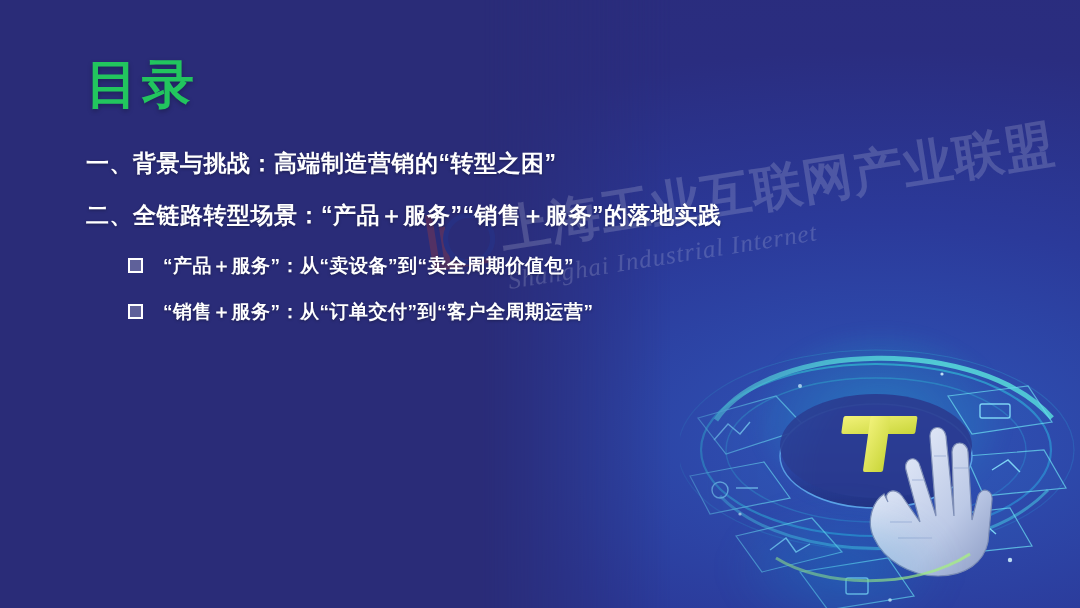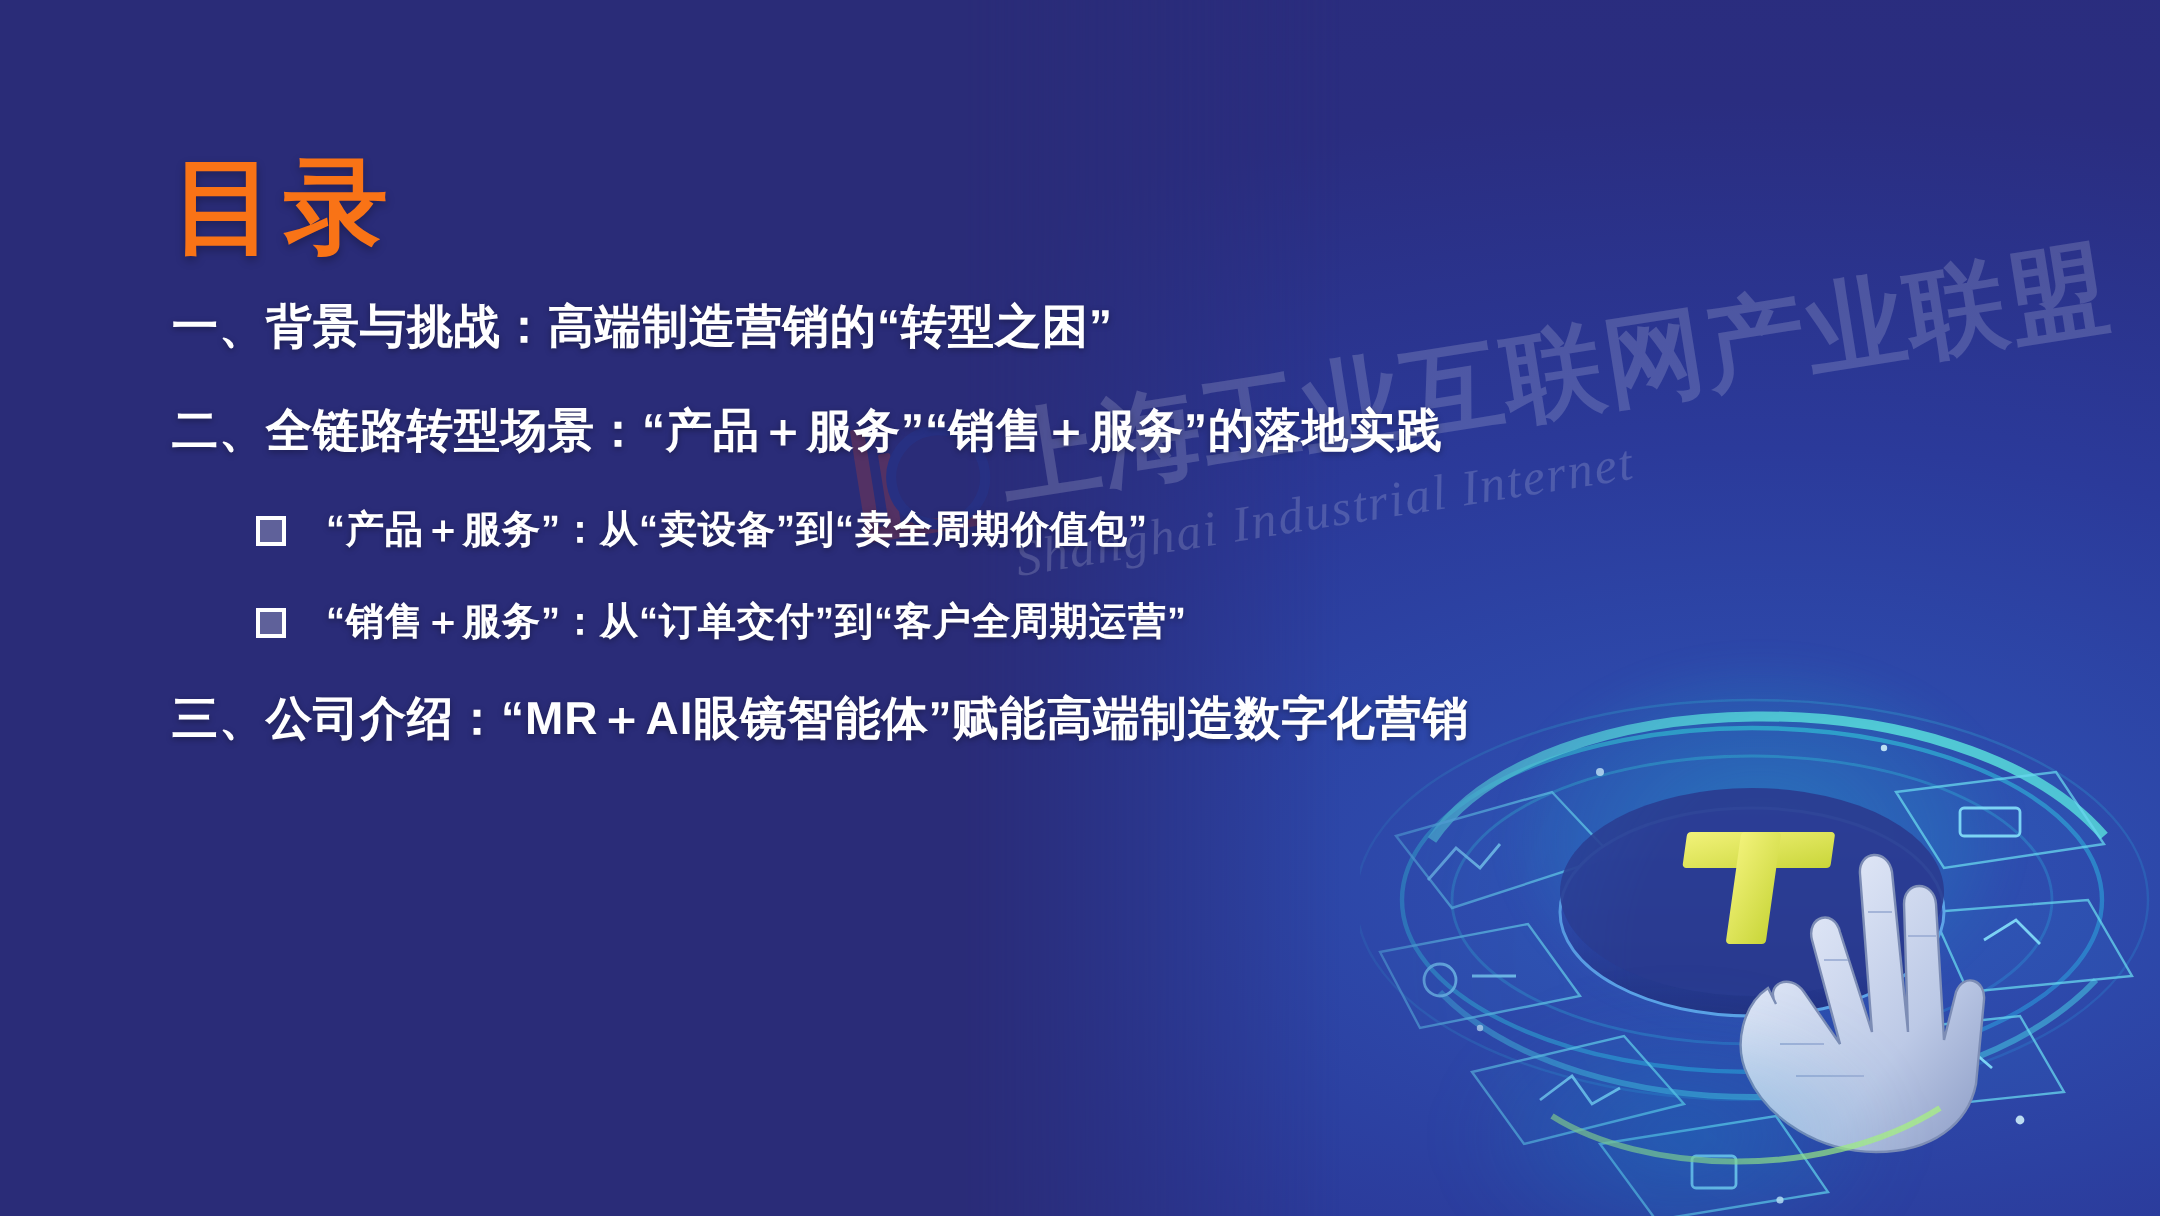--- a/index.html
+++ b/index.html
@@ -130,25 +130,24 @@
   .content {
     position: relative;
     z-index: 5;
   }
   .page-title {
     position: absolute;
     left: 86px;
     top: 58px;
     font-size: 52px;
     font-weight: bold;
-    color: #f97316;
+    color: #22c55e;
     letter-spacing: 4px;
     line-height: 1;
     text-shadow: 0 2px 5px rgba(0,0,0,.28);
-    margin-top: 20px;
   }
 
   .toc {
     position: absolute;
     left: 86px;
     top: 152px;
     width: 780px;
   }
   .toc-item {
     color: #ffffff;
@@ -298,19 +297,18 @@
       <div class="toc-item sub">
         <span class="sq-bullet"></span>
         <span class="sub-text">“产品＋服务”：从“卖设备”到“卖全周期价值包”</span>
       </div>
 
       <div class="toc-item sub">
         <span class="sq-bullet"></span>
         <span class="sub-text">“销售＋服务”：从“订单交付”到“客户全周期运营”</span>
       </div>
 
-      <div class="toc-item">三、公司介绍：“MR＋AI眼镜智能体”赋能高端制造数字化营销</div>
 
 
 
     </div>
   </div>
 </div>
 
 </body></html>

